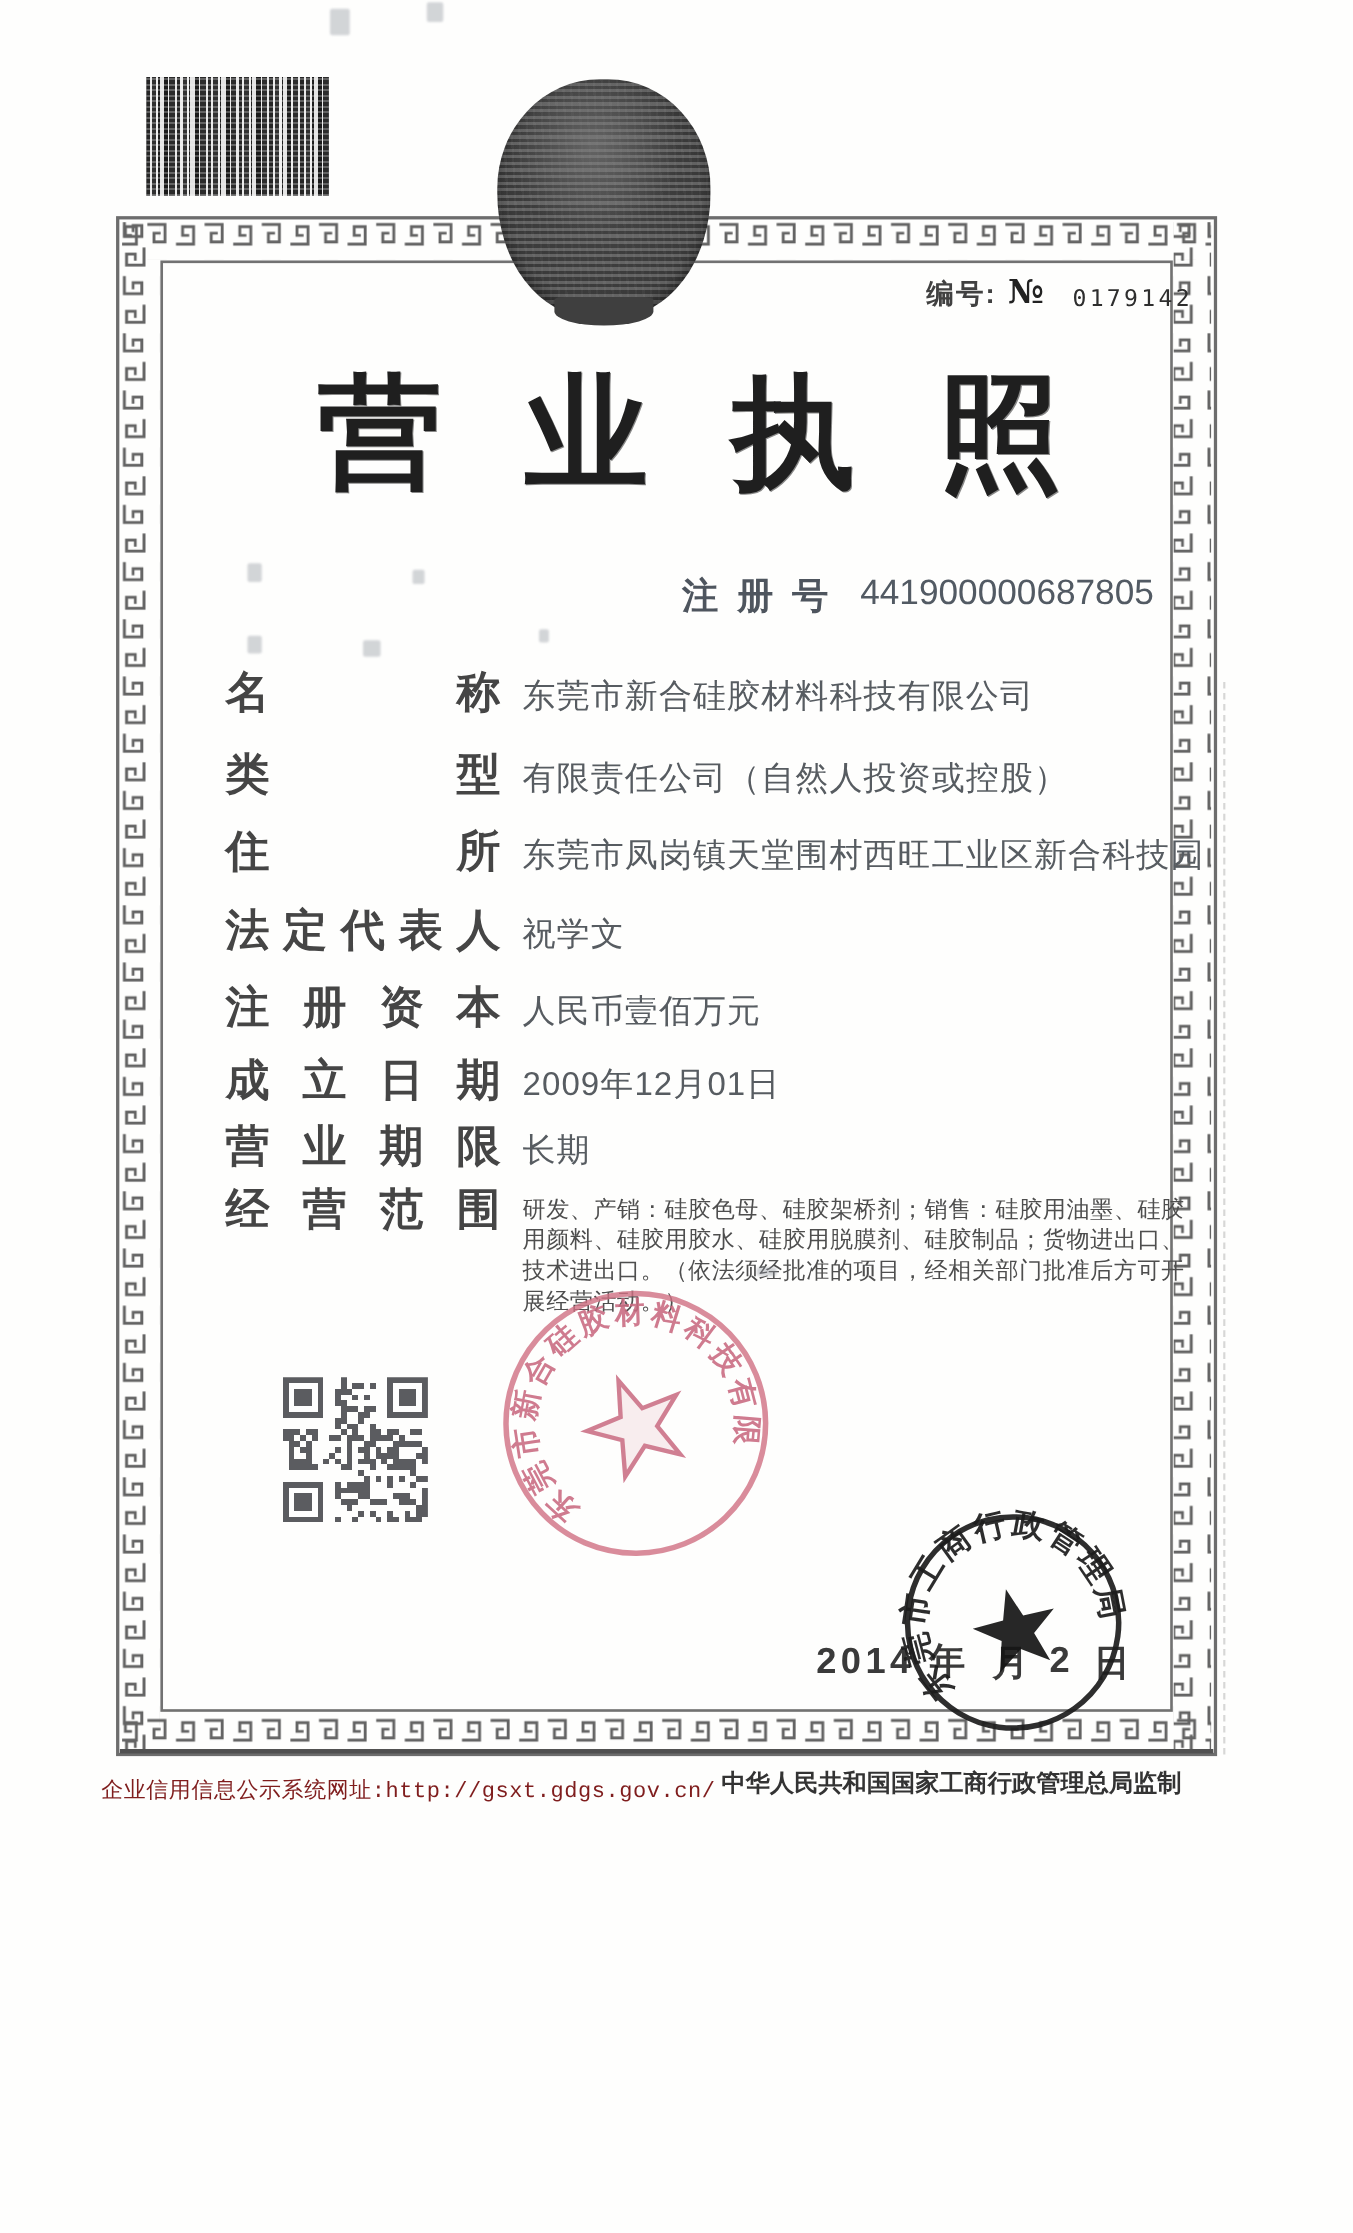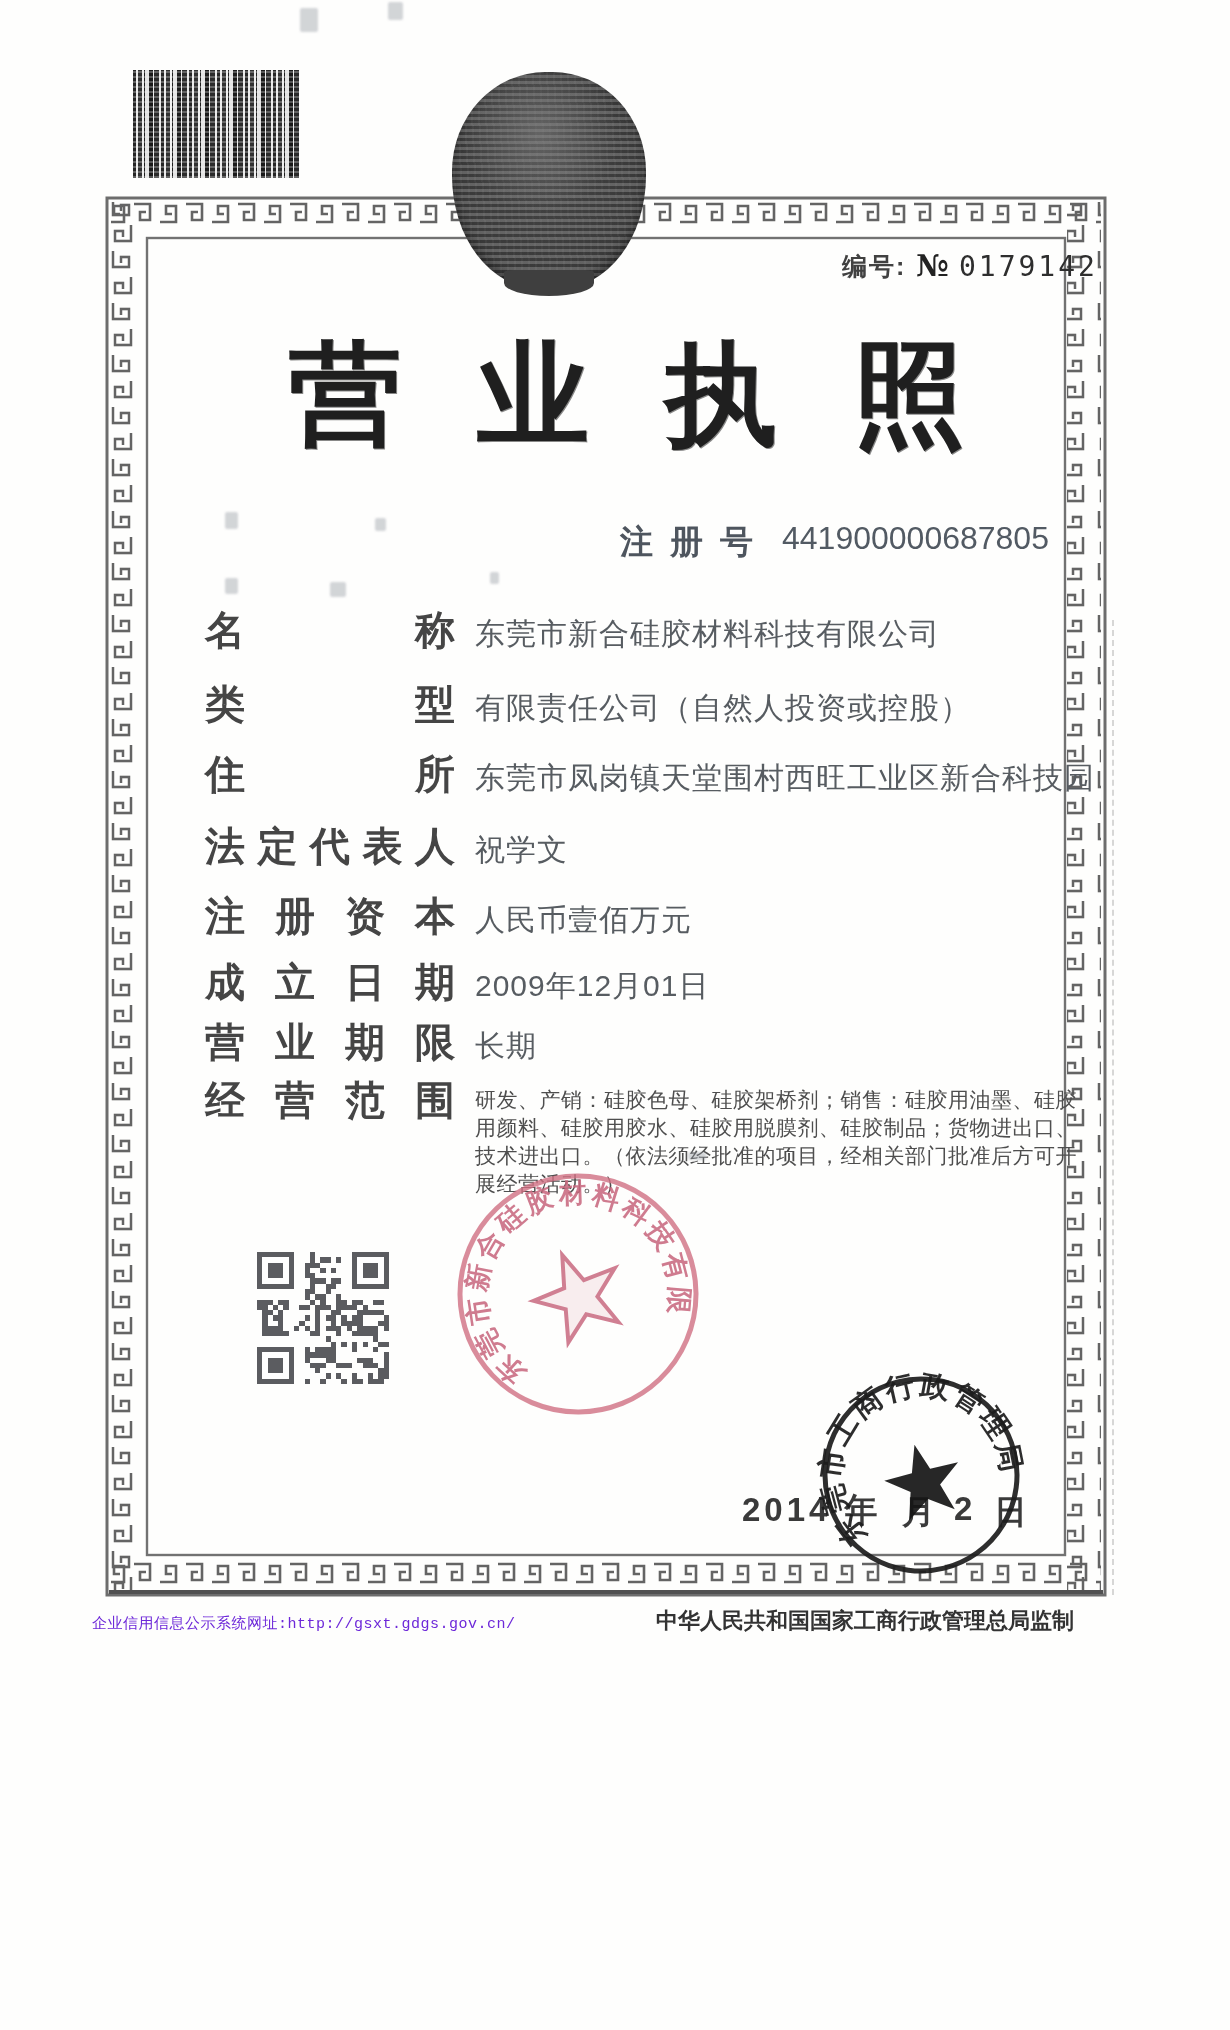--- a/index.html
+++ b/index.html
@@ -37,21 +37,21 @@
   
   .smudge{position:absolute;background:#8d939c;opacity:.38;border-radius:2px;filter:blur(1px);}
   .edge-line{position:absolute;left:1112px;top:620px;height:975px;width:0;
     border-left:2px dashed #b8b8b8;opacity:.55;}
 
   
   .serial{position:absolute;left:842px;top:248px;display:flex;align-items:flex-end;gap:10px;
     color:#3c3c3c;}
   .serial .prefix{font-size:25px;letter-spacing:2px;font-weight:600;color:#414141;}
   .serial .nomark{font-size:30px;font-weight:800;font-family:"DejaVu Serif",serif;color:#222;}
-  .serial .digits{font-size:28px;letter-spacing:3px;font-family:"DejaVu Sans Mono",monospace;color:#2e2e2e;}
+  .serial .digits{font-size:21px;letter-spacing:3px;font-family:"DejaVu Sans Mono",monospace;color:#2e2e2e;margin-left:16px;}
 
   
   .title{position:absolute;left:289px;top:330px;margin:0;font-size:112px;line-height:1.15;
     font-weight:900;letter-spacing:76px;color:#1f1f1f;font-family:"DejaVu Sans",sans-serif;
     text-shadow:1px 1px 0 rgba(40,40,40,.55);white-space:nowrap;}
 
   
   .regno{position:absolute;left:620px;top:520px;display:flex;align-items:flex-start;}
   .regno .rlabel{font-size:33px;font-weight:600;letter-spacing:17px;color:#4e555e;}
   .regno .rnum{font-size:32px;letter-spacing:0;color:#525a63;margin-left:12px;font-weight:500;}
@@ -75,21 +75,21 @@
   
   .registry-label{position:absolute;left:606px;top:1420px;font-size:37px;font-weight:700;
     letter-spacing:22px;color:#3b3b3b;white-space:nowrap;}
   .date-part{position:absolute;font-size:33px;color:#3a3a3a;font-weight:600;}
   .d-year{left:742px;top:1488px;letter-spacing:4px;}
   .d-month{left:902px;top:1490px;}
   .d-day{left:954px;top:1490px;}
   .d-daylabel{left:994px;top:1490px;}
 
   
-  .footer-left{position:absolute;left:92px;top:1614px;font-size:15px;color:#6d28d9;
+  .footer-left{position:absolute;left:92px;top:1614px;font-size:20px;color:#7f1d1d;
     font-family:"Liberation Mono",monospace;letter-spacing:.5px;}
   .footer-right{position:absolute;left:656px;top:1606px;font-size:22px;color:#333;
     font-weight:700;letter-spacing:0px;white-space:nowrap;}
 </style>
 </head>
 <body>
 
 <div class="page">
 
   <div class="barcode"></div>

